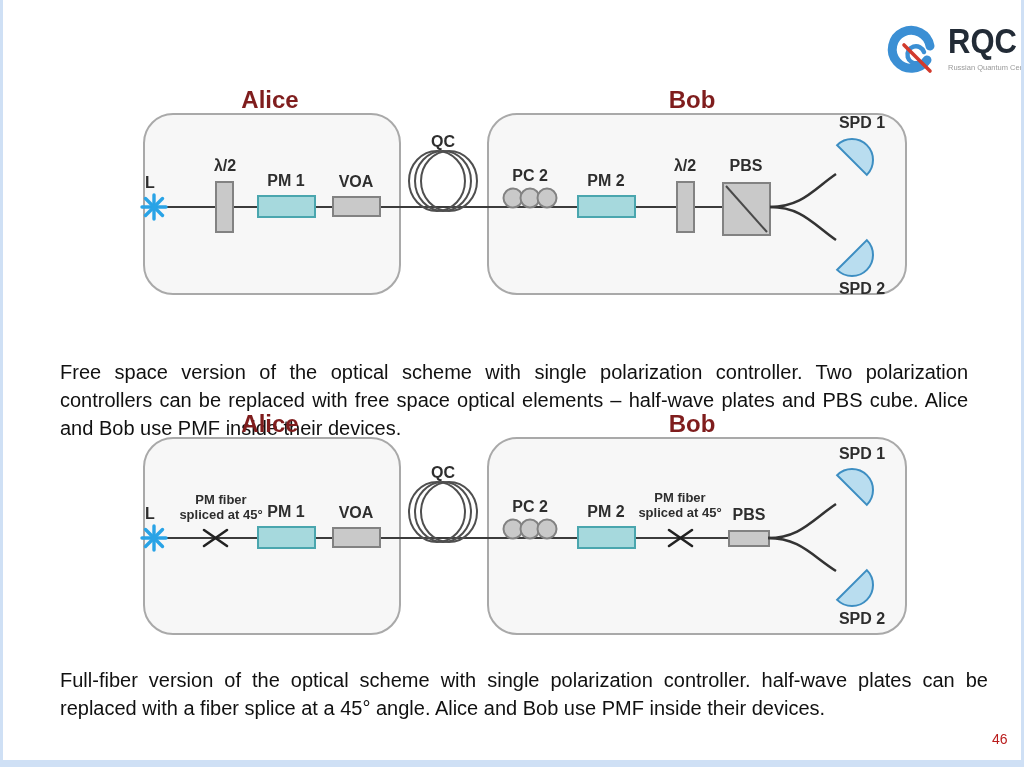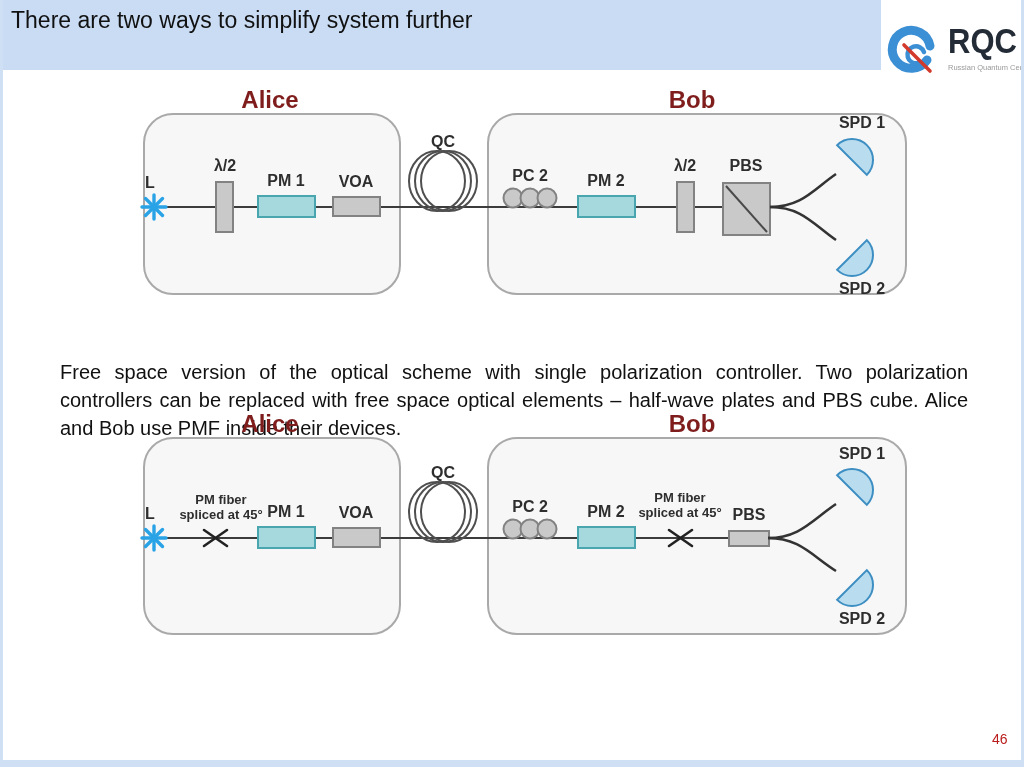--- a/index.html
+++ b/index.html
@@ -35,23 +35,20 @@
   .caption{position:absolute;font-size:20px;line-height:28px;color:#111;text-align:justify;text-align-last:left;}
   #caption1{left:60px;top:310px;width:908px;margin-top:48px;}
   #caption2{left:60px;top:666px;width:928px;}
   .pagenum{position:absolute;left:992px;top:731px;font-size:14px;color:#b91c1c;}
 </style>
 </head>
 <body>
 
 <div class="slide">
 
-  <div class="header">
-    <div class="header-title">There are two ways to simplify system further</div>
-  </div>
 
   <div class="logo">
     <svg width="62" height="64" viewBox="0 0 62 64">
       <path d="M43,44 A19,19 0 1 1 46,30" fill="none" stroke="#3b8fd4" stroke-width="9" stroke-linecap="round"></path>
       <path d="M34,47 A8.5,8.5 0 1 1 40,36" fill="none" stroke="#3b8fd4" stroke-width="4.5" stroke-linecap="round"></path>
       <line x1="20" y1="29" x2="46" y2="55" stroke="#d23a2c" stroke-width="3.6" stroke-linecap="round"></line>
     </svg>
     <div class="logo-text">
       <div class="logo-brand">RQC</div>
       <div class="logo-sub">Russian Quantum Center</div>
@@ -162,19 +159,20 @@
     <div class="clabel" style="left:443px;top:54px;">QC</div>
     <div class="clabel" style="left:530px;top:88px;">PC 2</div>
     <div class="clabel" style="left:606px;top:93px;">PM 2</div>
     <div class="clabel small" style="left:680px;top:80px;">PM fiber</div>
     <div class="clabel small" style="left:680px;top:95px;">spliced at 45°</div>
     <div class="clabel" style="left:749px;top:96px;">PBS</div>
     <div class="clabel" style="left:862px;top:35px;">SPD 1</div>
     <div class="clabel" style="left:862px;top:200px;">SPD 2</div>
   </div>
 
+  <div class="caption" id="caption2">Full-fiber version of the optical scheme with single polarization controller. half-wave plates can be replaced with a fiber splice at a 45° angle. Alice and Bob use PMF inside their devices.</div>
 
   <div class="pagenum">46</div>
 
   <div class="edge edge-left"></div>
   <div class="edge edge-right"></div>
   <div class="edge edge-bottom"></div>
 </div>
 
 </body></html>

